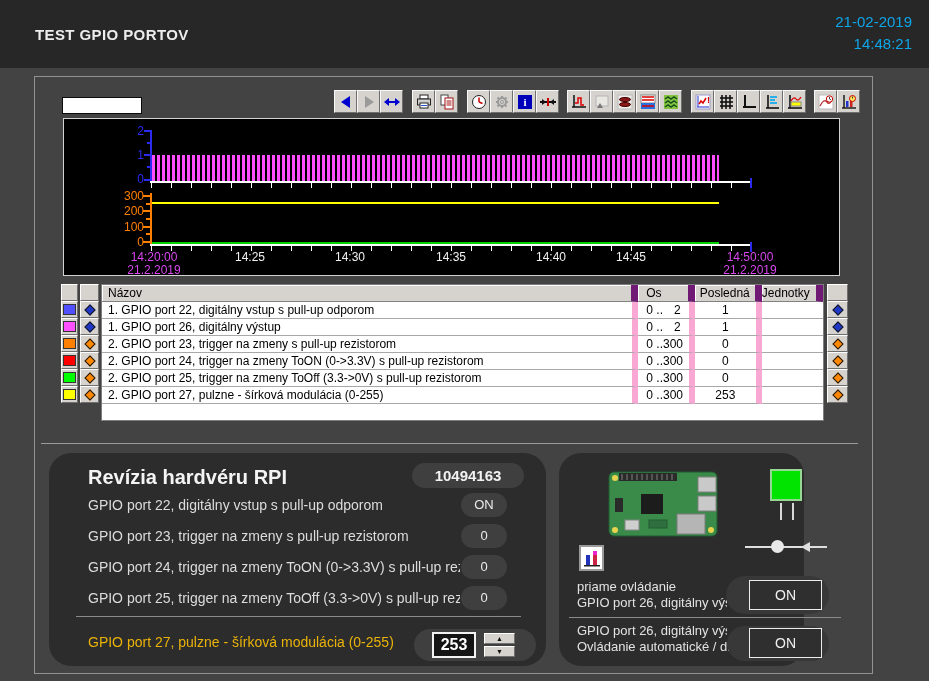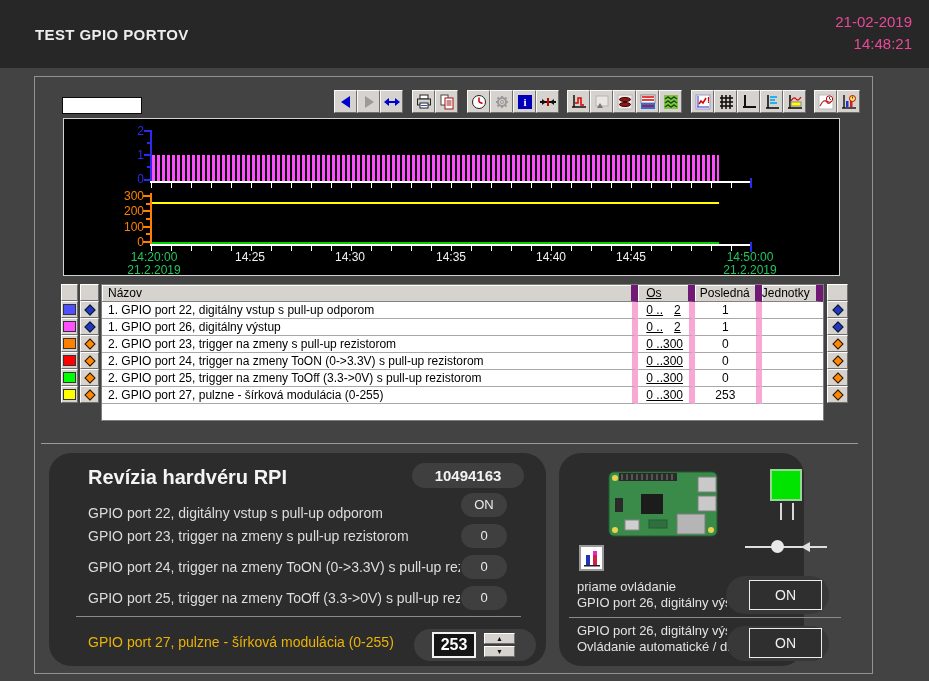--- a/index.html
+++ b/index.html
@@ -4,47 +4,47 @@
 <style>
   * { box-sizing: border-box; margin:0; padding:0; }
   html,body { width:929px; height:681px; }
   body {
     position:relative; background:#434343; overflow:hidden;
     font-family:"Liberation Sans", sans-serif; color:#e8e8e8;
   }
   
   .hdr { position:absolute; left:0; top:0; width:929px; height:68px; background:#272727; }
   .hdr-title { position:absolute; left:35px; top:26px; font-size:15px; font-weight:bold; letter-spacing:.4px; color:#ededed; }
-  .hdr-dt { position:absolute; right:17px; top:11px; text-align:right; font-size:15px; line-height:22px; color:#ec4899; }
+  .hdr-dt { position:absolute; right:17px; top:11px; text-align:right; font-size:15px; line-height:22px; color:#0ea5e9; }
   
   .frame { position:absolute; left:34px; top:76px; width:839px; height:598px; border:1px solid #929292; }
   .readout { position:absolute; left:27px; top:20px; width:80px; height:17px; background:#ffffff; border:1px solid #0c0c0c; }
   
   .tgroup { position:absolute; top:13px; display:flex; }
   .tbtn { width:23px; height:23px; background:#d6d3ce; border:1px solid; border-color:#f8f8f8 #6e6e6e #6e6e6e #f8f8f8; display:flex; align-items:center; justify-content:center; padding:0; }
   .tbtn svg { width:16px; height:16px; display:block; }
   
   .chart { position:absolute; left:28px; top:41px; width:777px; height:158px; background:#000; border:1px solid #d2d2d2; font-size:12px; }
   .chart .abs { position:absolute; }
   .yl-b { position:absolute; width:22px; text-align:right; color:#2b2bee; }
   .yl-o { position:absolute; left:50px; width:30px; text-align:right; color:#ff8000; }
   .xl-w { position:absolute; width:50px; text-align:center; color:#f2f2f2; }
-  .xl-b { position:absolute; width:56px; text-align:center; color:#22c55e; }
+  .xl-b { position:absolute; width:56px; text-align:center; color:#d946ef; }
   .tickstrip { position:absolute; height:5px; background:repeating-linear-gradient(90deg,#ffffff 0 1px,transparent 1px 20px); }
   
   .cellbtn { height:17px; background:#d6d3ce; border:1px solid; border-color:#ffffff #6f6f6f #6f6f6f #ffffff; display:flex; align-items:center; justify-content:center; }
   .swatch { width:13px; height:11px; border:1px solid #333; }
   .dia { width:8px; height:8px; transform:rotate(45deg); border:1px solid #161616; }
   .col { position:absolute; top:207px; display:flex; flex-direction:column; gap:0; }
   .dtable { position:absolute; left:66px; top:207px; width:723px; height:137px; background:#fff; border:1px solid #7d7d7d; }
   .trow { display:flex; height:17px; font-size:12px; color:#000; }
   .thead .tcell { background:#d6d3ce; border-right:7px solid #701a75; border-bottom:1px solid #828282; box-shadow:inset 1px 1px 0 #fff; }
   .tcell { border-right:6px solid #f9a8d4; border-bottom:1px solid #a8a8a8; display:flex; align-items:center; overflow:hidden; white-space:nowrap; }
   .c-name { width:544px; padding-left:6px; }
-  .c-os   { width:57px; justify-content:space-between; padding:0 8px 0 8px;text-decoration:underline; }
+  .c-os   { width:57px; justify-content:space-between; padding:0 8px 0 8px; }
   .c-last { width:68px; justify-content:center; }
   .c-unit { width:62px; border-right:none; }
   
   .hdiv { position:absolute; left:6px; top:366px; width:817px; height:1px; background:#9a9a9a; }
   
   .panel { position:absolute; top:376px; height:213px; background:#2c2c2c; border-radius:22px; }
   .p-left { left:14px; width:497px; }
   .p-right { left:524px; width:245px; }
   .p-title { position:absolute; left:39px; top:13px; font-size:20px; font-weight:bold; color:#f4f4f4; }
   .badge { position:absolute; left:363px; top:10px; width:112px; height:25px; background:#3f3f3f; border-radius:13px; text-align:center; line-height:25px; font-size:15px; font-weight:bold; color:#f2f2f2; }
@@ -448,21 +448,21 @@
         <div class="dia" style="background: rgb(255, 136, 0);"></div>
       </div>
   </div>
 
   <div class="hdiv"></div>
 
   <div class="panel p-left">
     <div class="p-title">Revízia hardvéru RPI</div>
     <div class="badge">10494163</div>
 
-    <div class="plabel" style="top:52px">GPIO port 22, digitálny vstup s pull-up odporom</div>
+    <div class="plabel" style="top:44px">GPIO port 22, digitálny vstup s pull-up odporom</div>
     <div class="pill" style="top:40px">ON</div>
 
     <div class="plabel" style="top:75px">GPIO port 23, trigger na zmeny s pull-up rezistorom</div>
     <div class="pill" style="top:71px">0</div>
 
     <div class="plabel" style="top:106px">GPIO port 24, trigger na zmeny ToON (0-&gt;3.3V) s pull-up rezistorom</div>
     <div class="pill" style="top:102px">0</div>
 
     <div class="plabel" style="top:137px">GPIO port 25, trigger na zmeny ToOff (3.3-&gt;0V) s pull-up rezistorom</div>
     <div class="pill" style="top:133px">0</div>

